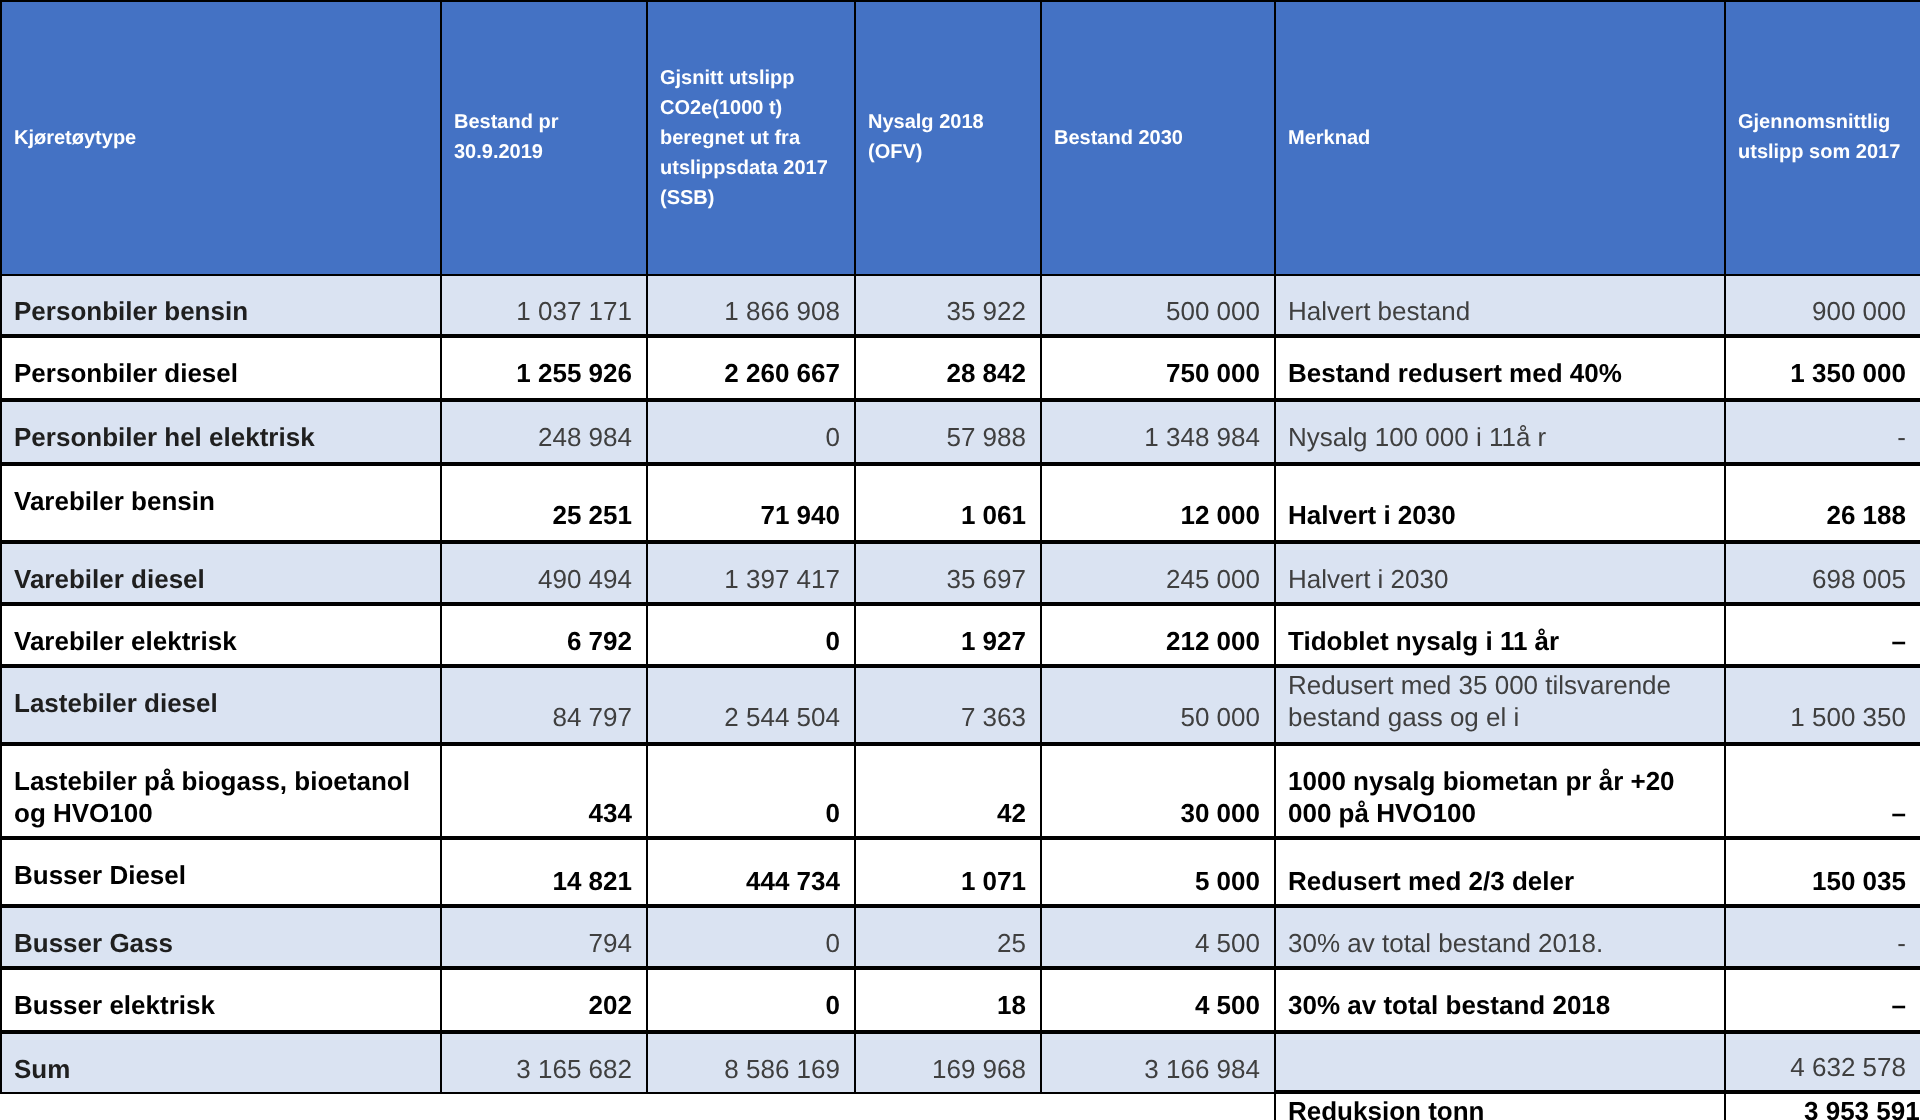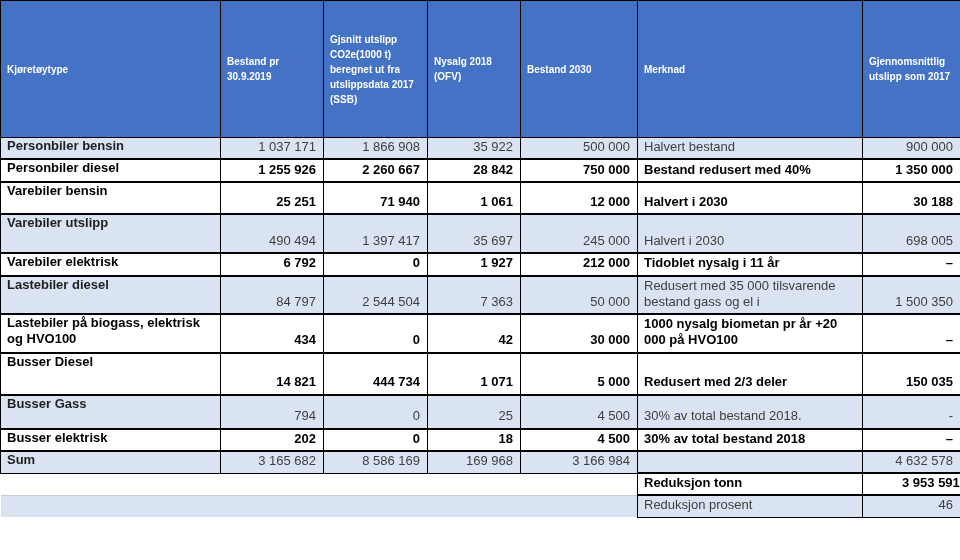--- a/index.html
+++ b/index.html
@@ -53,21 +53,21 @@
     font-size:13px;
     line-height:1.25;
     padding:1px 7px 3px 6px;
     vertical-align:bottom;
     overflow:hidden;
   }
   tbody td.c0{
     font-weight:700;
     color:var(--label-text);
     vertical-align:top;
-    padding-top:0;
+    padding-top:10px;
     margin-left:48px;
   }
   tbody td.c1,tbody td.c2,tbody td.c3,tbody td.c4,tbody td.c6{
     text-align:right;
     white-space:nowrap;
   }
   tbody td.c5{text-align:left;}
 
   tbody tr.bold-row td{
     background:var(--bold-row-bg);
@@ -146,31 +146,40 @@
       </tr>
       <tr class="bold-row">
         <td class="c0">Personbiler diesel</td>
         <td class="c1">1 255 926</td>
         <td class="c2">2 260 667</td>
         <td class="c3">28 842</td>
         <td class="c4">750 000</td>
         <td class="c5">Bestand redusert med 40%</td>
         <td class="c6">1 350 000</td>
       </tr>
+      <tr>
+        <td class="c0">Personbiler hel elektrisk</td>
+        <td class="c1">248 984</td>
+        <td class="c2">0</td>
+        <td class="c3">57 988</td>
+        <td class="c4">1 348 984</td>
+        <td class="c5">Nysalg 100 000 i 11å r</td>
+        <td class="c6">-</td>
+      </tr>
       <tr class="bold-row">
         <td class="c0">Varebiler bensin</td>
         <td class="c1">25 251</td>
         <td class="c2">71 940</td>
         <td class="c3">1 061</td>
         <td class="c4">12 000</td>
         <td class="c5">Halvert i 2030</td>
-        <td class="c6">30 188</td>
-      </tr>
-      <tr>
-        <td class="c0">Varebiler utslipp</td>
+        <td class="c6">26 188</td>
+      </tr>
+      <tr>
+        <td class="c0">Varebiler diesel</td>
         <td class="c1">490 494</td>
         <td class="c2">1 397 417</td>
         <td class="c3">35 697</td>
         <td class="c4">245 000</td>
         <td class="c5">Halvert i 2030</td>
         <td class="c6">698 005</td>
       </tr>
       <tr class="bold-row">
         <td class="c0">Varebiler elektrisk</td>
         <td class="c1">6 792</td>
@@ -183,21 +192,21 @@
       <tr>
         <td class="c0">Lastebiler diesel</td>
         <td class="c1">84 797</td>
         <td class="c2">2 544 504</td>
         <td class="c3">7 363</td>
         <td class="c4">50 000</td>
         <td class="c5">Redusert med 35 000 tilsvarende bestand gass og el i</td>
         <td class="c6">1 500 350</td>
       </tr>
       <tr class="bold-row">
-        <td class="c0">Lastebiler på biogass, elektrisk og HVO100</td>
+        <td class="c0">Lastebiler på biogass, bioetanol og HVO100</td>
         <td class="c1">434</td>
         <td class="c2">0</td>
         <td class="c3">42</td>
         <td class="c4">30 000</td>
         <td class="c5">1000 nysalg biometan pr år +20 000 på HVO100</td>
         <td class="c6">–</td>
       </tr>
       <tr class="bold-row">
         <td class="c0">Busser Diesel</td>
         <td class="c1">14 821</td>

